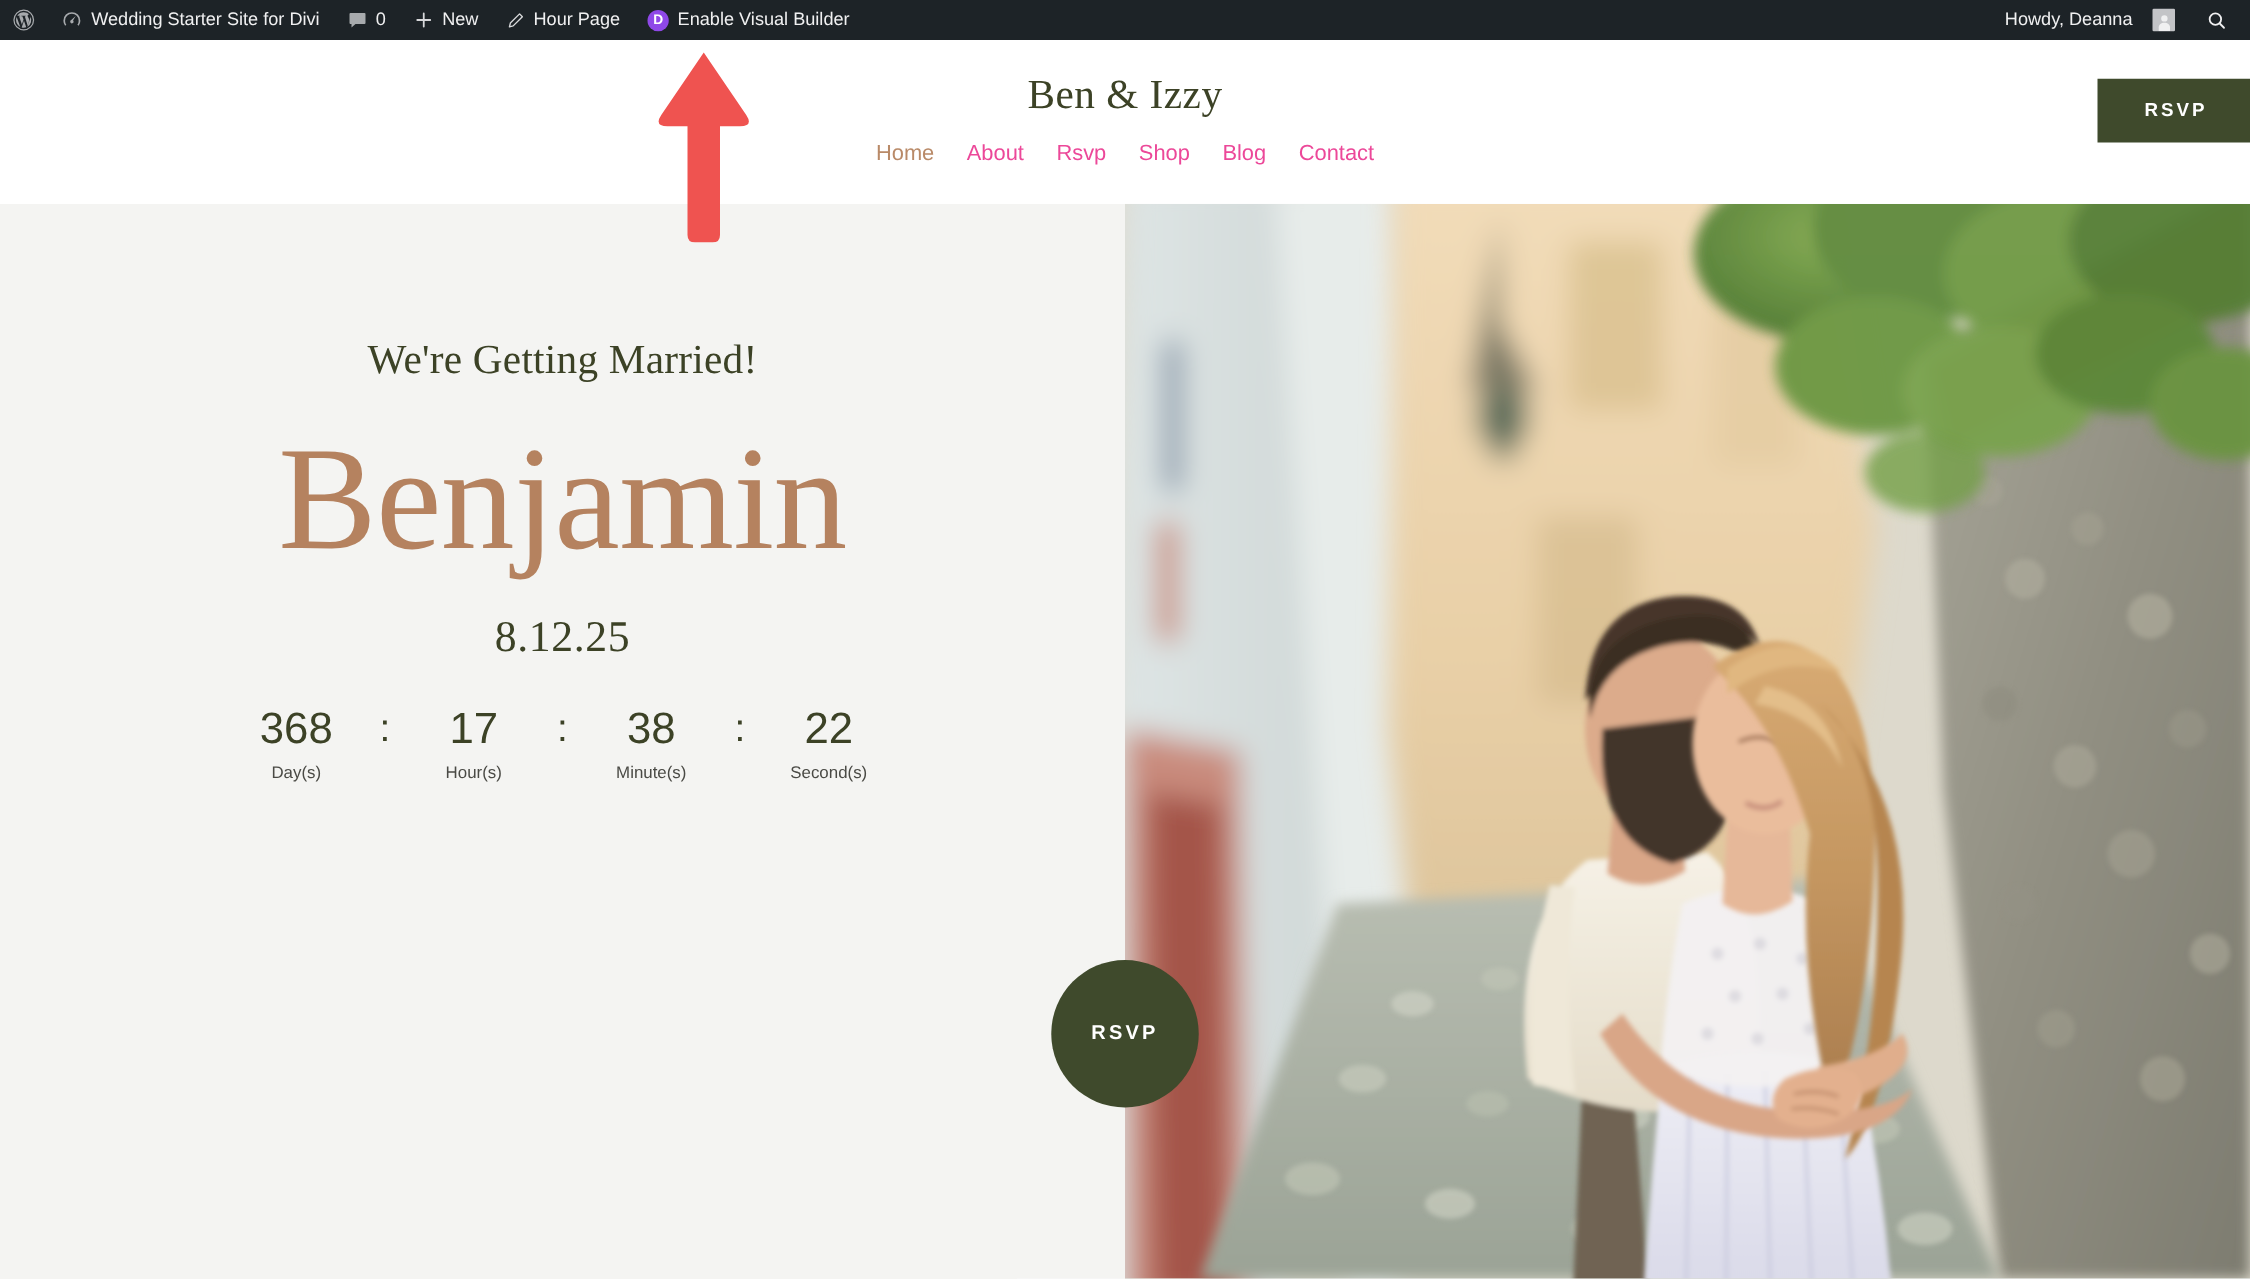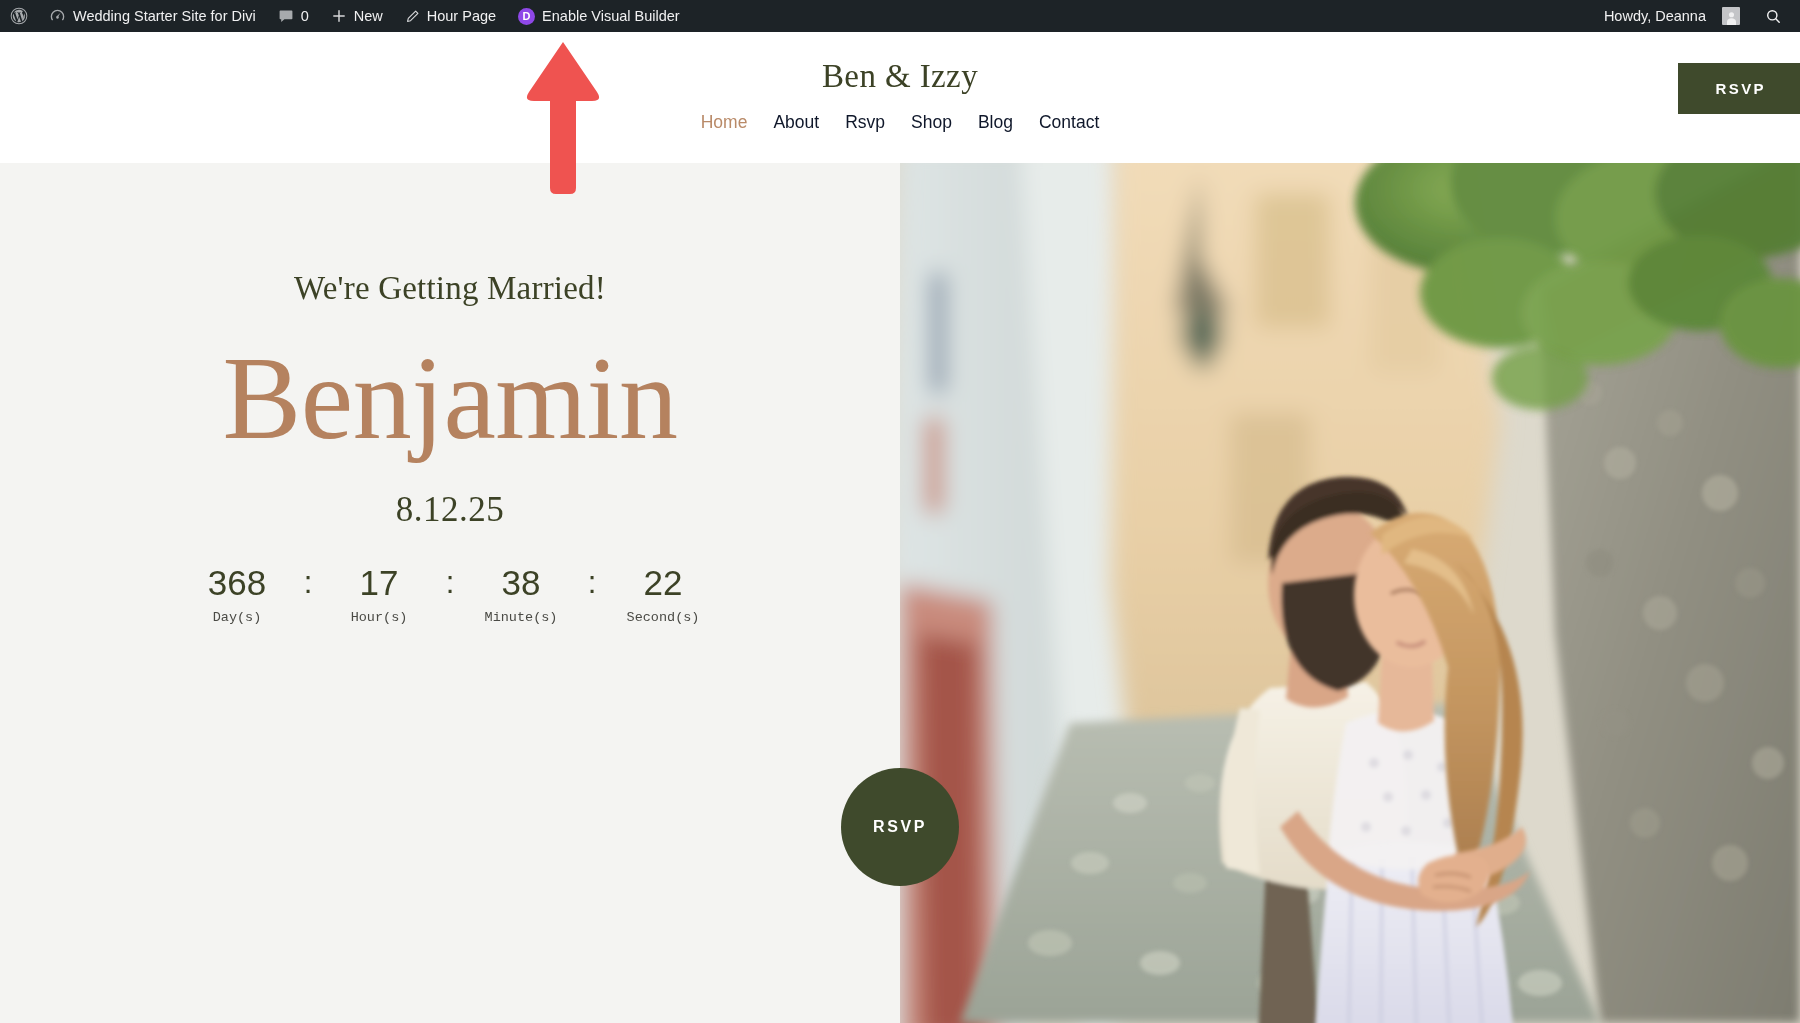--- a/index.html
+++ b/index.html
@@ -67,21 +67,21 @@
     font-family:"Liberation Serif", serif;
     font-size:33px; color:#3c4226;
     letter-spacing:0.4px;
   }
   .mainnav {
     position:absolute; top:80px; left:0; width:1800px;
     display:flex; justify-content:center; align-items:center;
     gap:0px;
   }
   .navlink {
-    font-size:17.5px; color:#0f172a;
+    font-size:17.5px; color:#ec4899;
     padding:0 13px;
     font-family:"Liberation Sans", sans-serif;
     cursor:pointer; white-space:nowrap;
   }
   .navlink.active { color:#b98a68; }
   .hdr-rsvp {
     position:absolute; top:31px; right:0;
     background:#3f4a2c; color:#ffffff;
     font-size:15px; font-weight:700; letter-spacing:2.4px;
     padding:17px 34px 17px 38px;
@@ -132,21 +132,21 @@
   }
   .cd-unit { width:86px; text-align:center; }
   .cd-num {
     font-size:35px; color:#3c4226;
     font-family:"Liberation Sans", sans-serif;
     line-height:1.1;
   }
   .cd-lbl {
     margin-top:7px;
     font-size:13.5px; color:#4a4a45;
-    font-family:Liberation Mono, monospace;
+    font-family:Liberation Sans, sans-serif;
   }
   .cd-sep {
     font-size:31px; color:#3c4226; width:56px; text-align:center;
     line-height:1.2;
     font-family:"Liberation Sans", sans-serif;
   }
 
   
   .hero-photo {
     position:absolute; top:0; left:900px;

